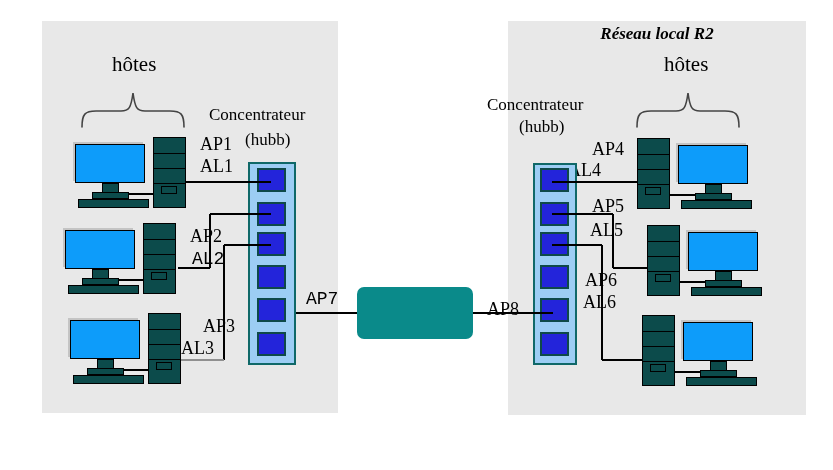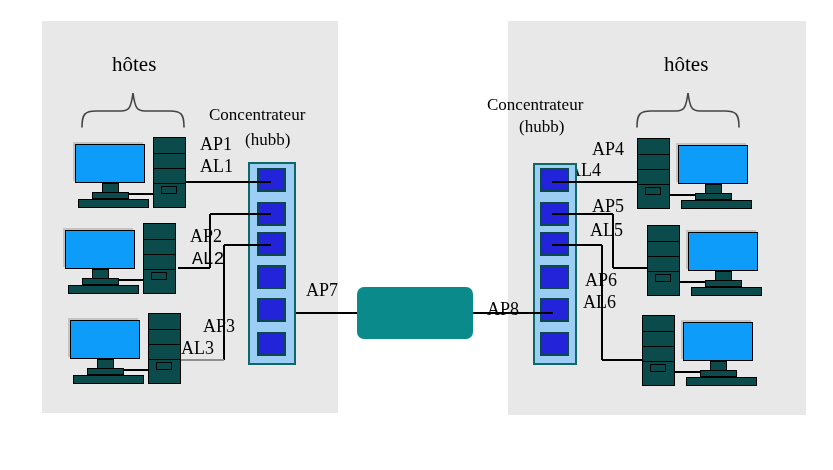--- a/index.html
+++ b/index.html
@@ -44,20 +44,21 @@
   .brace{position:absolute;}
 </style>
 </head>
 <body>
 
 <div class="canvas">
 
   <div class="panel" style="left:42px;top:21px;width:296px;height:392px;"></div>
   <div class="panel" style="left:508px;top:21px;width:298px;height:394px;"></div>
 
+  <div class="panel-title" style="left:508px;top:24px;width:298px;">Réseau local R2</div>
 
   <div class="hotes" style="left:112px;top:52px;">hôtes</div>
   <div class="hotes" style="left:664px;top:52px;">hôtes</div>
 
   <svg class="brace" style="left:79px;top:90px;" width="108" height="40" viewBox="0 0 108 40">
     <path d="M3,37 C3,24 6,21 17,21 L42,21 C50,21 52,18 54,3 C56,18 58,21 66,21 L91,21 C102,21 105,24 105,37" fill="none" stroke="#444" stroke-width="1.6" stroke-linecap="round"></path>
   </svg>
   <svg class="brace" style="left:634px;top:90px;" width="108" height="40" viewBox="0 0 108 40">
     <path d="M3,37 C3,24 6,21 17,21 L42,21 C50,21 52,18 54,3 C56,18 58,21 66,21 L91,21 C102,21 105,24 105,37" fill="none" stroke="#444" stroke-width="1.6" stroke-linecap="round"></path>
   </svg>
@@ -74,21 +75,21 @@
   <div class="portlabel" style="left:183px;top:317px;margin-left:20px;">AP3</div>
   <div class="portlabel" style="left:181px;top:339px;">AL3</div>
 
   <div class="portlabel" style="left:592px;top:140px;">AP4</div>
   <div class="portlabel" style="left:568px;top:161px;font-family:Liberation Serif, serif;">AL4</div>
   <div class="portlabel" style="left:592px;top:197px;">AP5</div>
   <div class="portlabel" style="left:590px;top:221px;">AL5</div>
   <div class="portlabel" style="left:585px;top:271px;">AP6</div>
   <div class="portlabel" style="left:583px;top:293px;">AL6</div>
 
-  <div class="portlabel" style="left:306px;top:281px;">AP7</div>
+  <div class="portlabel" style="left:306px;top:290px;font-family:Liberation Mono, monospace;">AP7</div>
   <div class="portlabel" style="left:487px;top:300px;">AP8</div>
 
   <div class="hub" id="hub1" style="left:248px;top:162px;width:48px;height:203px;"></div>
   <div class="hub" id="hub2" style="left:533px;top:163px;width:44px;height:202px;"></div>
   <div id="ports">
       <div class="hub-port" style="left: 257px; top: 168px; width: 29px; height: 24px;"></div>
       <div class="hub-port" style="left: 257px; top: 202px; width: 29px; height: 24px;"></div>
       <div class="hub-port" style="left: 257px; top: 232px; width: 29px; height: 24px;"></div>
       <div class="hub-port" style="left: 257px; top: 265px; width: 29px; height: 24px;"></div>
       <div class="hub-port" style="left: 257px; top: 298px; width: 29px; height: 24px;"></div>

